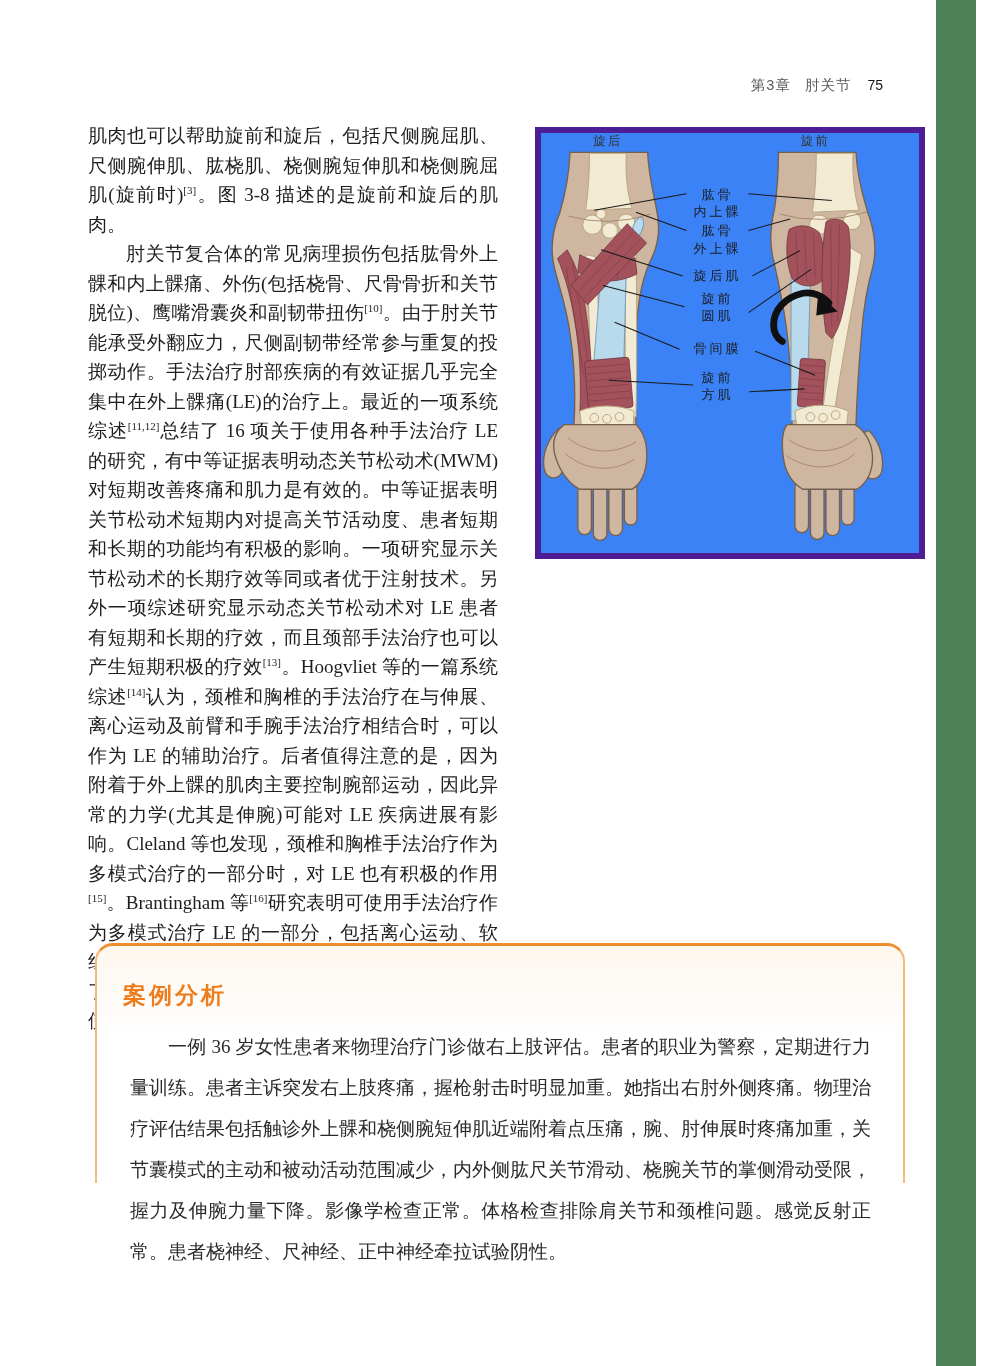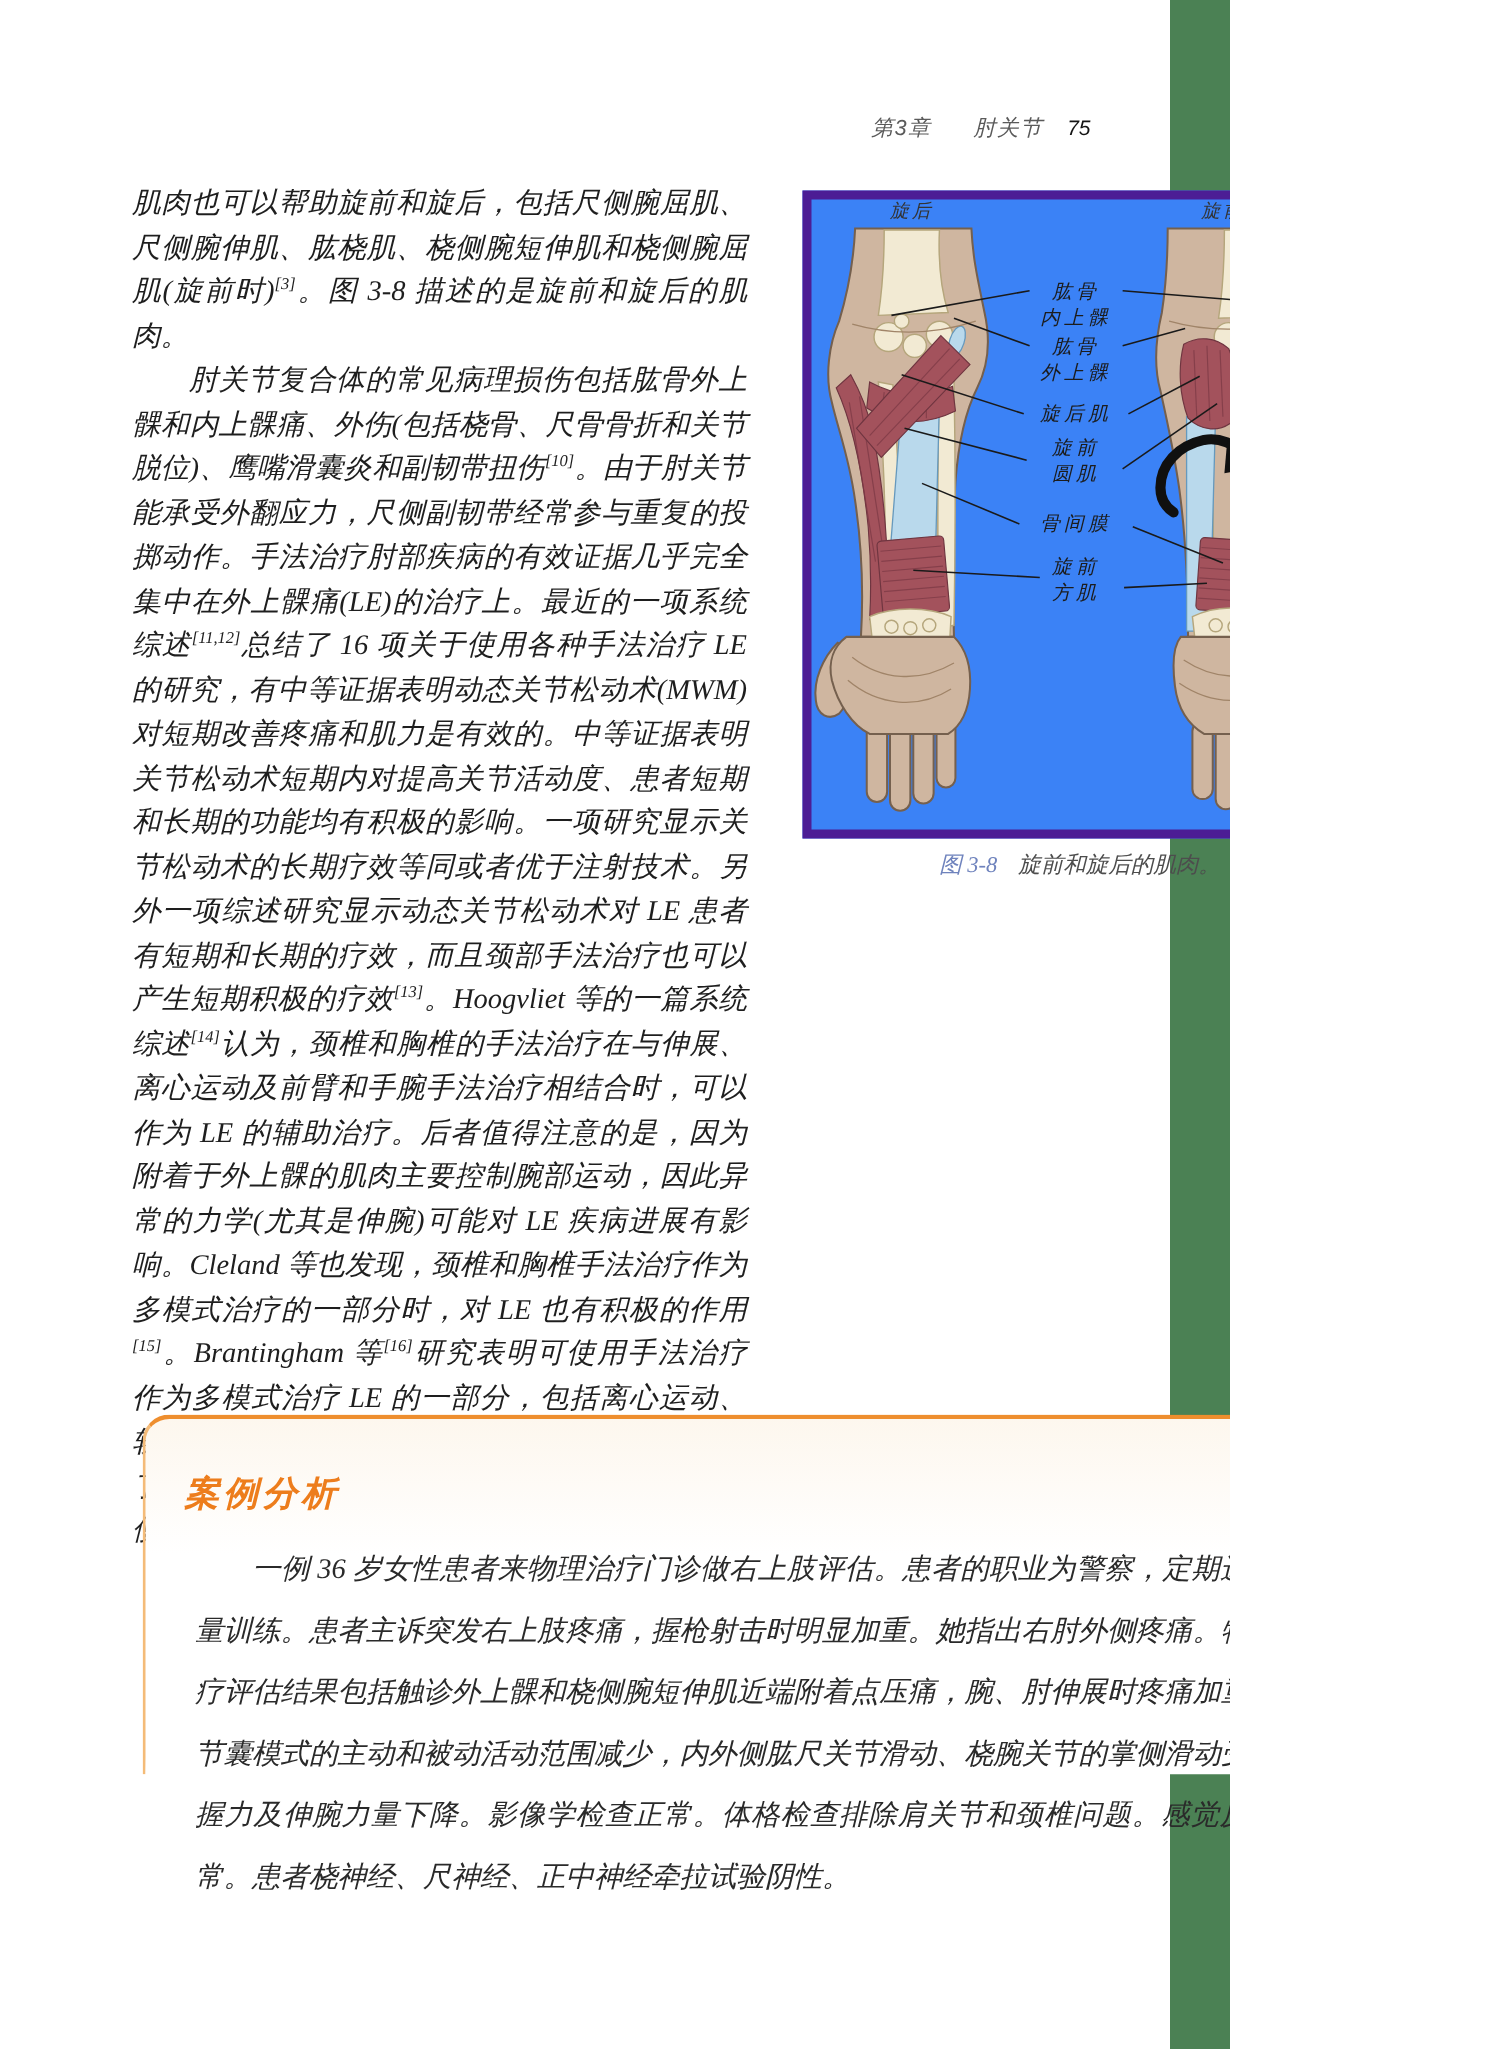--- a/index.html
+++ b/index.html
@@ -1,24 +1,24 @@
 <!DOCTYPE html>
 <html style="--accent-green: #4b8154; --accent-orange: #ed7d1c; --accent-orange-border: #ee8e2e; --case-border-side: #f4bb78; --caption-blue: #6f83bd;"><head>
 <meta charset="utf-8">
 <style>
   html,body{margin:0;padding:0;background:#ffffff;}
-  .page{position:relative;width:820px;height:1366px;background:#ffffff;overflow:hidden;
-        font-family:"Liberation Serif","DejaVu Serif",serif;font-style:italic;}
+  .page{position:relative;width:976px;height:1366px;background:#ffffff;overflow:hidden;
+        font-family:"Liberation Serif","DejaVu Serif",serif;}
   .green-bar{position:absolute;top:0;right:0;width:40px;height:1366px;
         background:var(--accent-green,#4b8154);}
   
   .header{position:absolute;top:76px;right:93px;display:flex;align-items:baseline;
         font-family:"Liberation Sans","DejaVu Sans",sans-serif;}
   .header .ch{font-size:14.5px;color:#5a5a5a;letter-spacing:1px;}
-  .header .sec{margin-left:28px;}
+  .header .sec{margin-left:14px;}
   .header .pn{font-size:14px;color:#141414;margin-left:16px;}
   
   .col{position:absolute;width:410px;font-size:19px;line-height:29.5px;color:#1e1e1e;
         text-align:justify;}
   .col-left{left:88px;top:121px;}
   .col-right{left:515px;top:618px;}
   .para{margin:0;}
   .para.indent{text-indent:2em;}
   sup{font-size:11px;line-height:0;vertical-align:super;letter-spacing:0;}
   
@@ -185,23 +185,20 @@
         <text class="callout" x="182" y="152">旋后肌</text>
         <text class="callout" x="182" y="176">旋前</text>
         <text class="callout" x="182" y="194">圆肌</text>
         <text class="callout" x="182" y="228">骨间膜</text>
         <text class="callout" x="182" y="258">旋前</text>
         <text class="callout" x="182" y="276">方肌</text>
       </g>
     </svg>
   </div>
 
-  <div class="caption">
-    <span class="cap-label">图 3-8</span><span>旋前和旋后的肌肉。</span>
-  </div>
 
   <div class="col col-right">
     </div>
 
   <div class="case-box">
     <div class="case-title">案例分析</div>
     <p class="case-body">一例 36 岁女性患者来物理治疗门诊做右上肢评估。患者的职业为警察，定期进行力量训练。患者主诉突发右上肢疼痛，握枪射击时明显加重。她指出右肘外侧疼痛。物理治疗评估结果包括触诊外上髁和桡侧腕短伸肌近端附着点压痛，腕、肘伸展时疼痛加重，关节囊模式的主动和被动活动范围减少，内外侧肱尺关节滑动、桡腕关节的掌侧滑动受限，握力及伸腕力量下降。影像学检查正常。体格检查排除肩关节和颈椎问题。感觉反射正常。患者桡神经、尺神经、正中神经牵拉试验阴性。</p>
   </div>
 </div>
 

